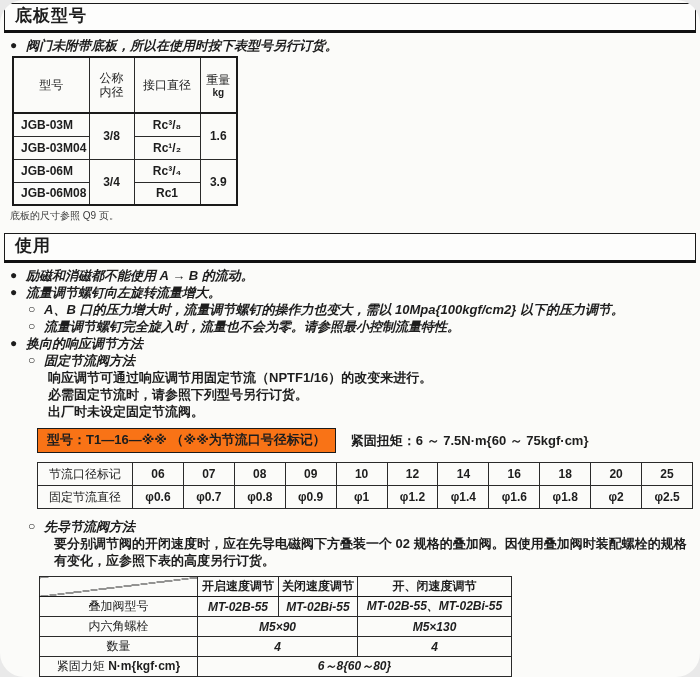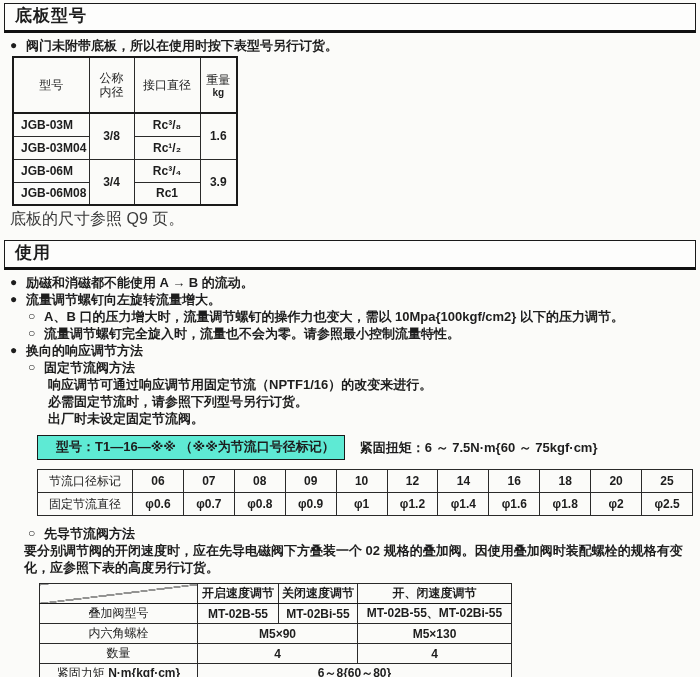--- a/index.html
+++ b/index.html
@@ -9,82 +9,83 @@
     color:#1d1d1d;
   }
   .page{
     position:relative;
     width:700px;height:677px;
     margin:0 auto;
     background:#fbfbf9;
     box-sizing:border-box;
     padding:3px 4px 0 4px;
     overflow:hidden;
+    border-radius:24px;
   }
   
   .section-header{
     box-sizing:border-box;
     border:1.5px solid #1a1a1a;
     border-bottom:3px solid #111;
     background:#fdfdfc;
     padding:1px 10px 3px 10px;
     font-size:17px;
     font-weight:bold;
     letter-spacing:1px;
     line-height:22px;
     margin-bottom:4px;
   }
   
   .line{font-size:13px;line-height:17px;font-weight:600;display:flex;align-items:flex-start;}
   .line .marker{flex:0 0 auto;width:16px;font-size:12px;line-height:17px;}
-  .line .txt{flex:1 1 auto;}
+  .line .txt{flex:1 1 auto;font-style:italic;}
   .ind0{padding-left:6px;}
   .ind1{padding-left:24px;}
   .ind2{padding-left:44px;}
   .plain{font-size:13px;line-height:17px;font-weight:600;}
-  .footnote{font-size:16px;color:#3a3a3a;margin:3px 0 10px 6px;font-weight:400;}
+  .footnote{font-size:10px;color:#3a3a3a;margin:3px 0 10px 6px;font-weight:400;}
 
   
   table{border-collapse:collapse;table-layout:fixed;}
   td,th{border:1px solid #2a2a2a;text-align:center;vertical-align:middle;
         font-size:12px;padding:0 2px;box-sizing:border-box;}
 
   
   .t1{width:224px;margin:2px 0 0 8px;border:2px solid #1a1a1a;}
   .t1 th{font-weight:500;height:56px;line-height:14px;border-bottom:2px solid #1a1a1a;}
   .t1 td{height:23px;font-weight:bold;}
   .t1 td.model{text-align:left;padding-left:7px;}
   .t1 .unit{font-size:10px;font-weight:bold;display:block;line-height:11px;}
 
   
   .modelbox-row{margin:8px 0 9px 33px;font-size:13px;font-weight:600;display:flex;align-items:center;}
-  .modelbox{border:1.5px solid #1a1a1a;padding:2px 9px 3px 18px;background:#5eead4;}
+  .modelbox{border:1.5px solid #1a1a1a;padding:2px 9px 3px 9px;background:#f97316;}
   .torque{margin-left:15px;}
 
   
   .t2{width:656px;margin:0 0 9px 33px;border:1.5px solid #1a1a1a;padding-left:36px;}
   .t2 td{height:23px;}
   .t2 td.lbl{font-weight:400;width:95px;}
   .t2 td.val{font-weight:bold;}
 
   
   .t3{width:472px;margin:7px 0 6px 35px;border:1.5px solid #1a1a1a;}
   .t3 td{height:20px;}
   .t3 .diag{
     background:linear-gradient(to bottom right,
       transparent 48.8%, #2a2a2a 48.8%, #2a2a2a 51.2%, transparent 51.2%);
   }
   .t3 td.lbl{font-weight:400;}
   .t3 td.hdr{font-weight:700;border-bottom:1.5px solid #1a1a1a;}
-  .t3 td.val{font-weight:bold;}
+  .t3 td.val{font-weight:bold;font-style:italic;}
   .t3 .unit-b{font-weight:bold;}
 
   .mt6{margin-top:6px;}
   .mb2{margin-bottom:2px;}
-  .pilot-body{margin:0 6px 3px 20px;}
+  .pilot-body{margin:0 6px 3px 50px;}
 </style>
 </head>
 <body>
 
 <div class="page">
 
   <div class="section-header">底板型号</div>
 
   <div class="line ind0 mb2">
     <span class="marker">●</span>

